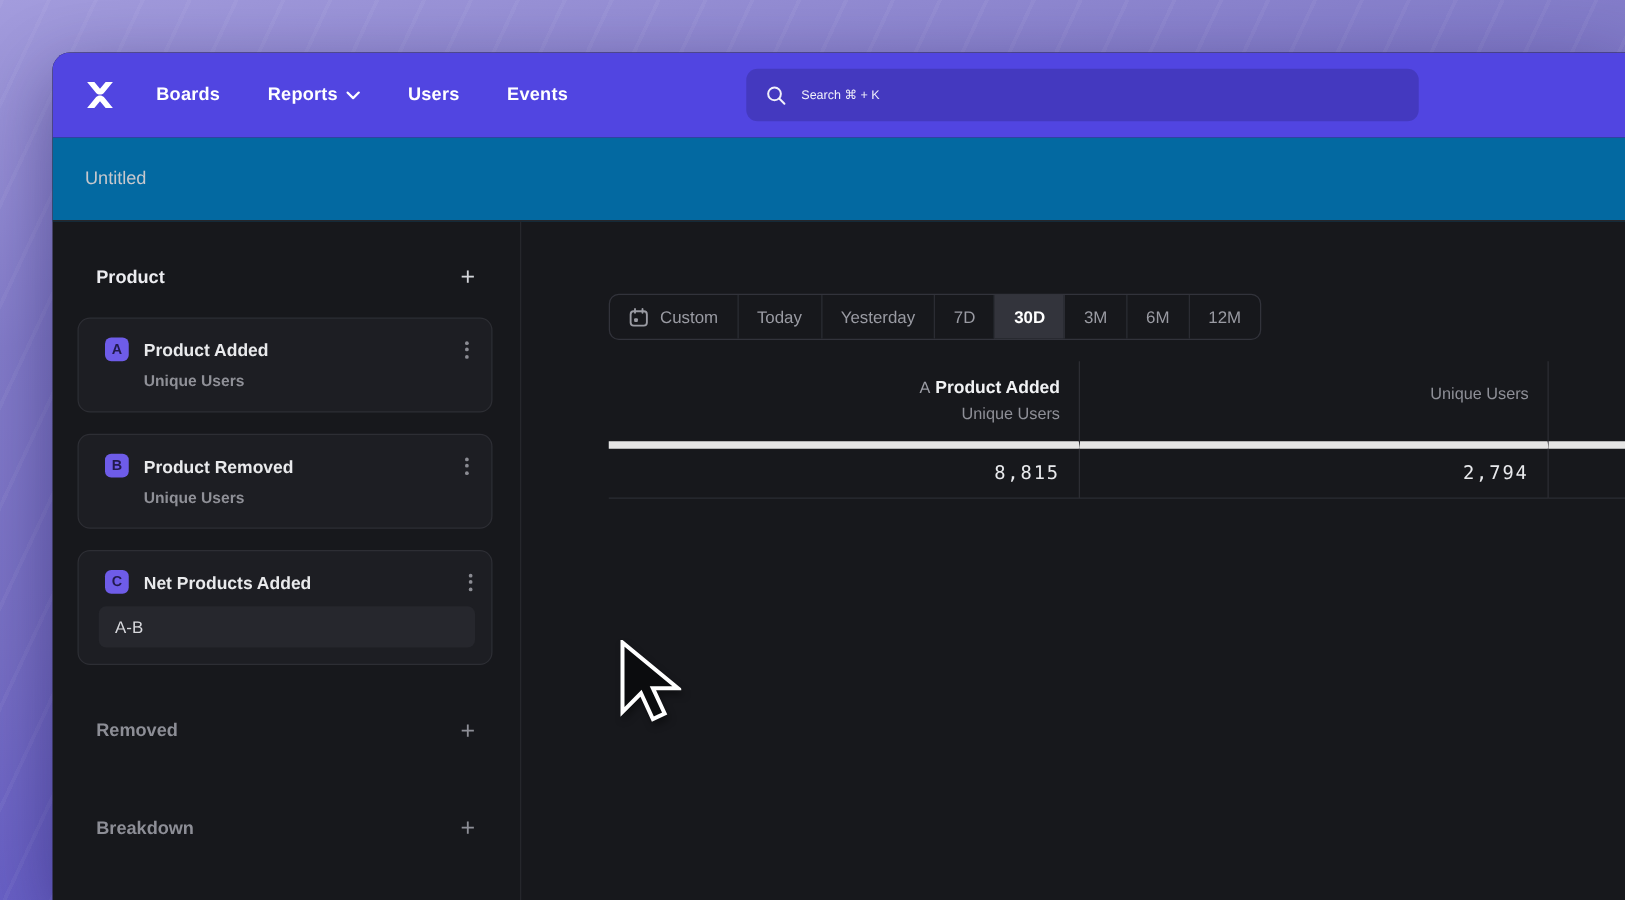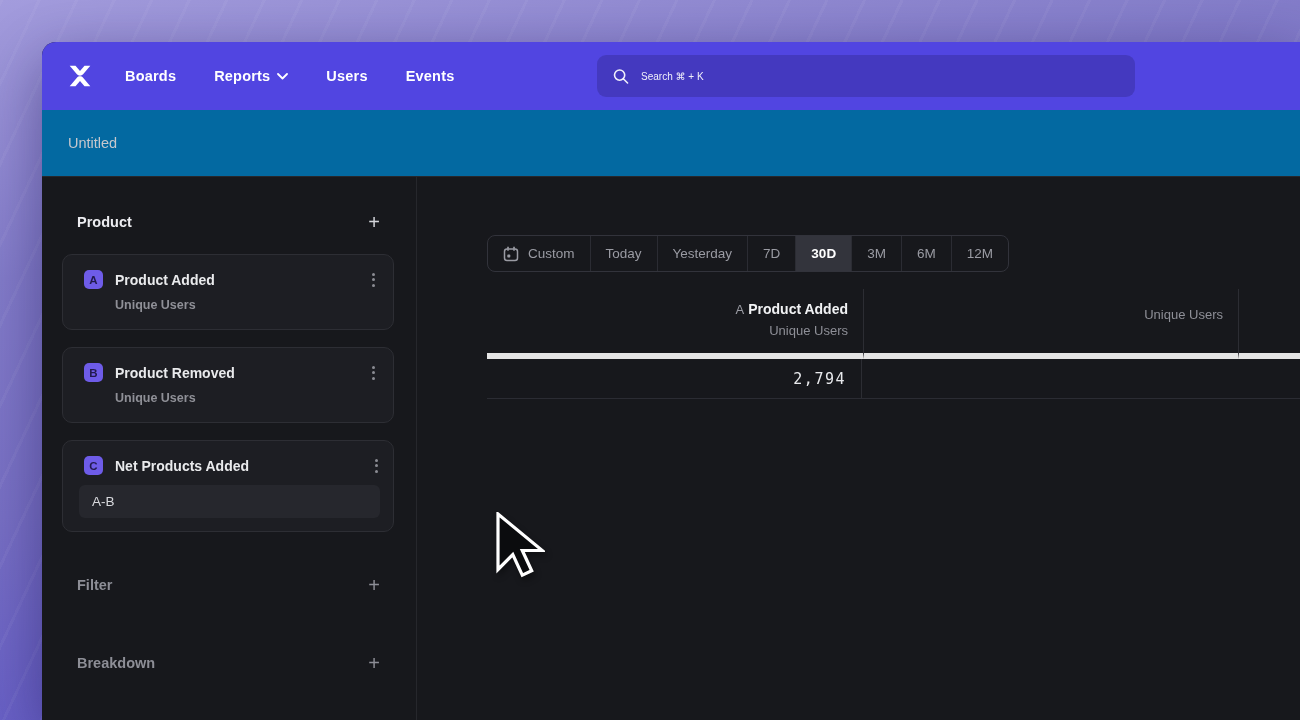--- a/index.html
+++ b/index.html
@@ -209,21 +209,21 @@
           <span class="kebab">
               <i></i>
               <i></i>
               <i></i>
             </span>
         </div>
         <div class="formula-field">A-B</div>
       </div>
 
       <div class="section-head dim filter">
-        <span class="label">Filter</span>
+        <span class="label">Removed</span>
         <span class="plus">+</span>
       </div>
 
       <div class="section-head dim breakdown">
         <span class="label">Breakdown</span>
         <span class="plus">+</span>
       </div>
     </div>
 
     <div class="main">
@@ -270,20 +270,23 @@
               <span class="prefix">A</span><span>Product Added</span>
             </div>
             <div class="t-subtitle">Unique Users</div>
           </div>
           <div class="t-cell c2">
             <div class="t-subtitle">Unique Users</div>
           </div>
           <div class="t-rest"></div>
         </div>
         <div class="t-row t-body">
+          <div class="t-cell">
+            <span class="t-value">8,815</span>
+          </div>
           <div class="t-cell c2">
             <span class="t-value">2,794</span>
           </div>
           <div class="t-rest"></div>
         </div>
       </div>
 
     </div>
   </div>
 </div>

